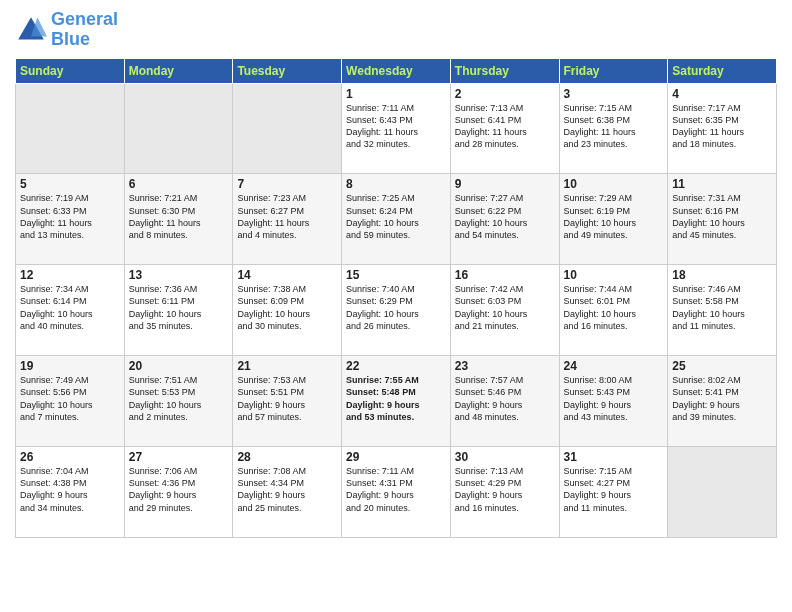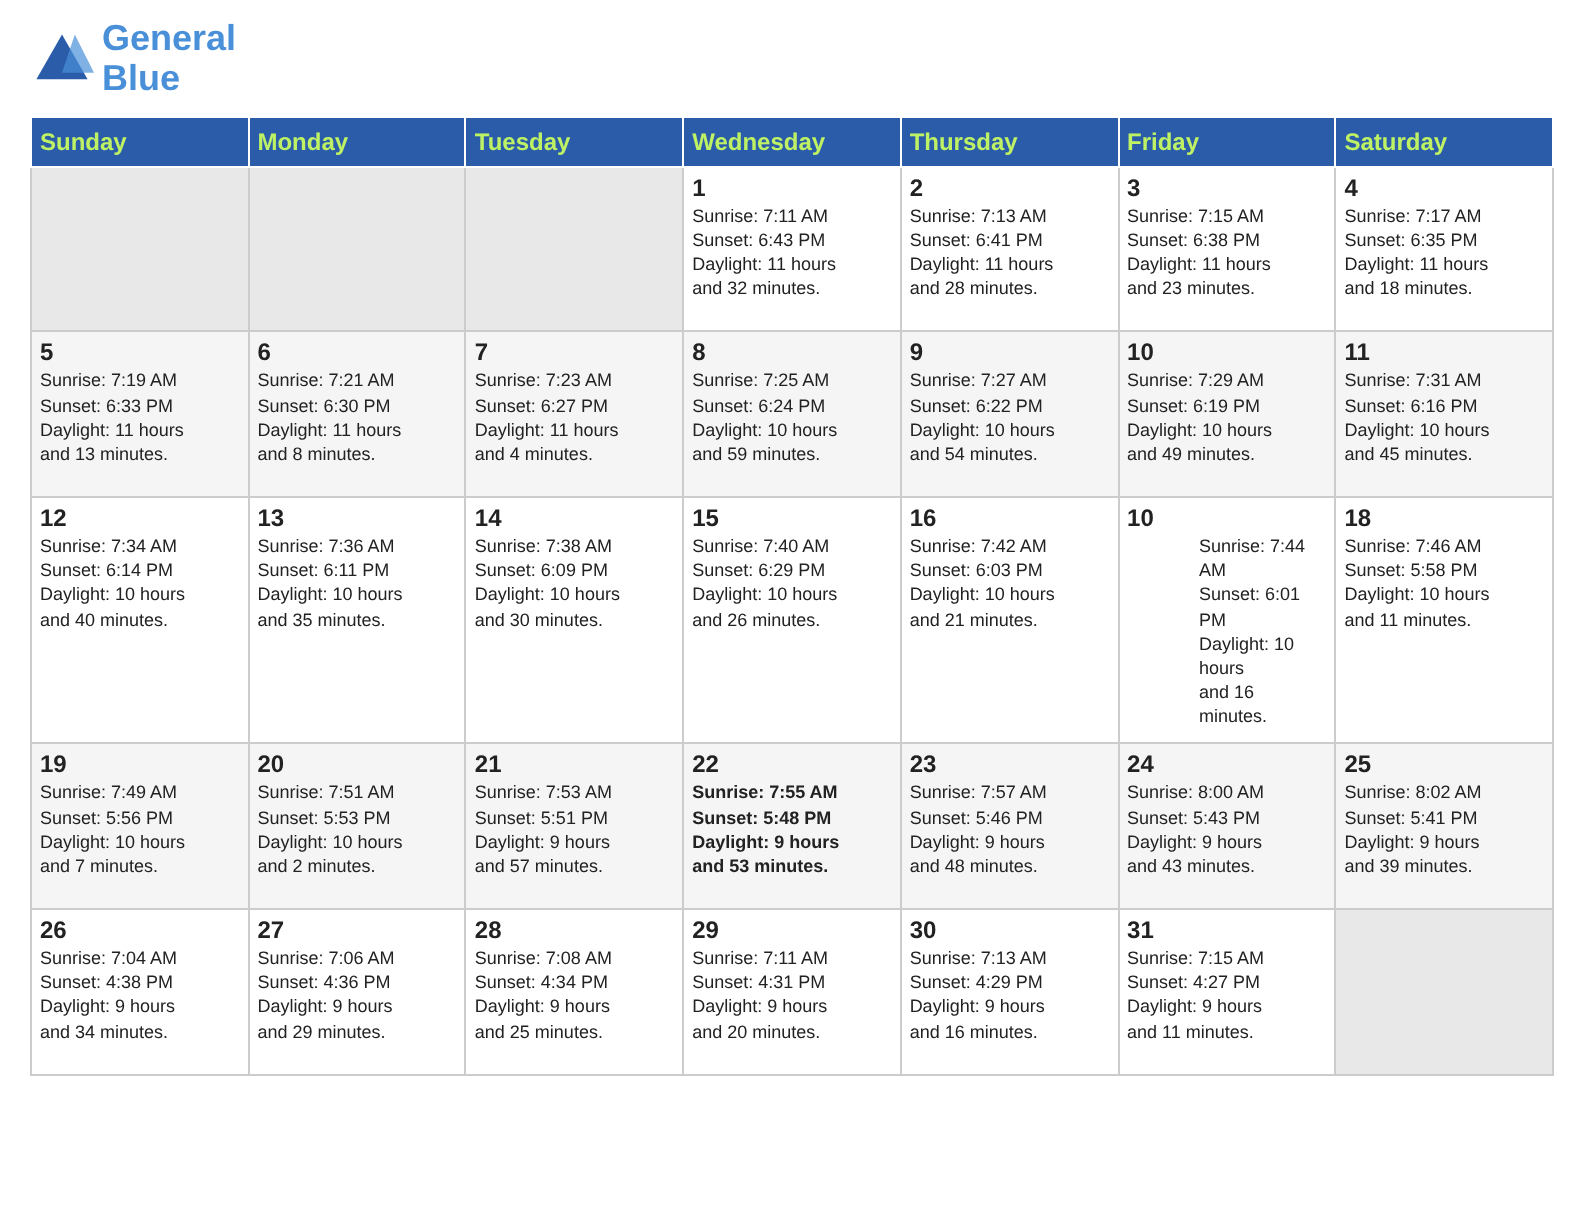--- a/index.html
+++ b/index.html
@@ -238,21 +238,21 @@
           </td>
           <td>
             <span class="day-num">16</span>
             <div class="day-info" style="white-space: pre-line;">Sunrise: 7:42 AM
 Sunset: 6:03 PM
 Daylight: 10 hours
 and 21 minutes.</div>
           </td>
           <td>
             <span class="day-num">10</span>
-            <div class="day-info" style="white-space: pre-line; margin-left: 36px;">Sunrise: 7:44 AM
+            <div class="day-info" style="white-space: pre-line;">Sunrise: 7:44 AM
 Sunset: 6:01 PM
 Daylight: 10 hours
 and 16 minutes.</div>
           </td>
           <td>
             <span class="day-num">18</span>
             <div class="day-info" style="white-space: pre-line;">Sunrise: 7:46 AM
 Sunset: 5:58 PM
 Daylight: 10 hours
 and 11 minutes.</div>

